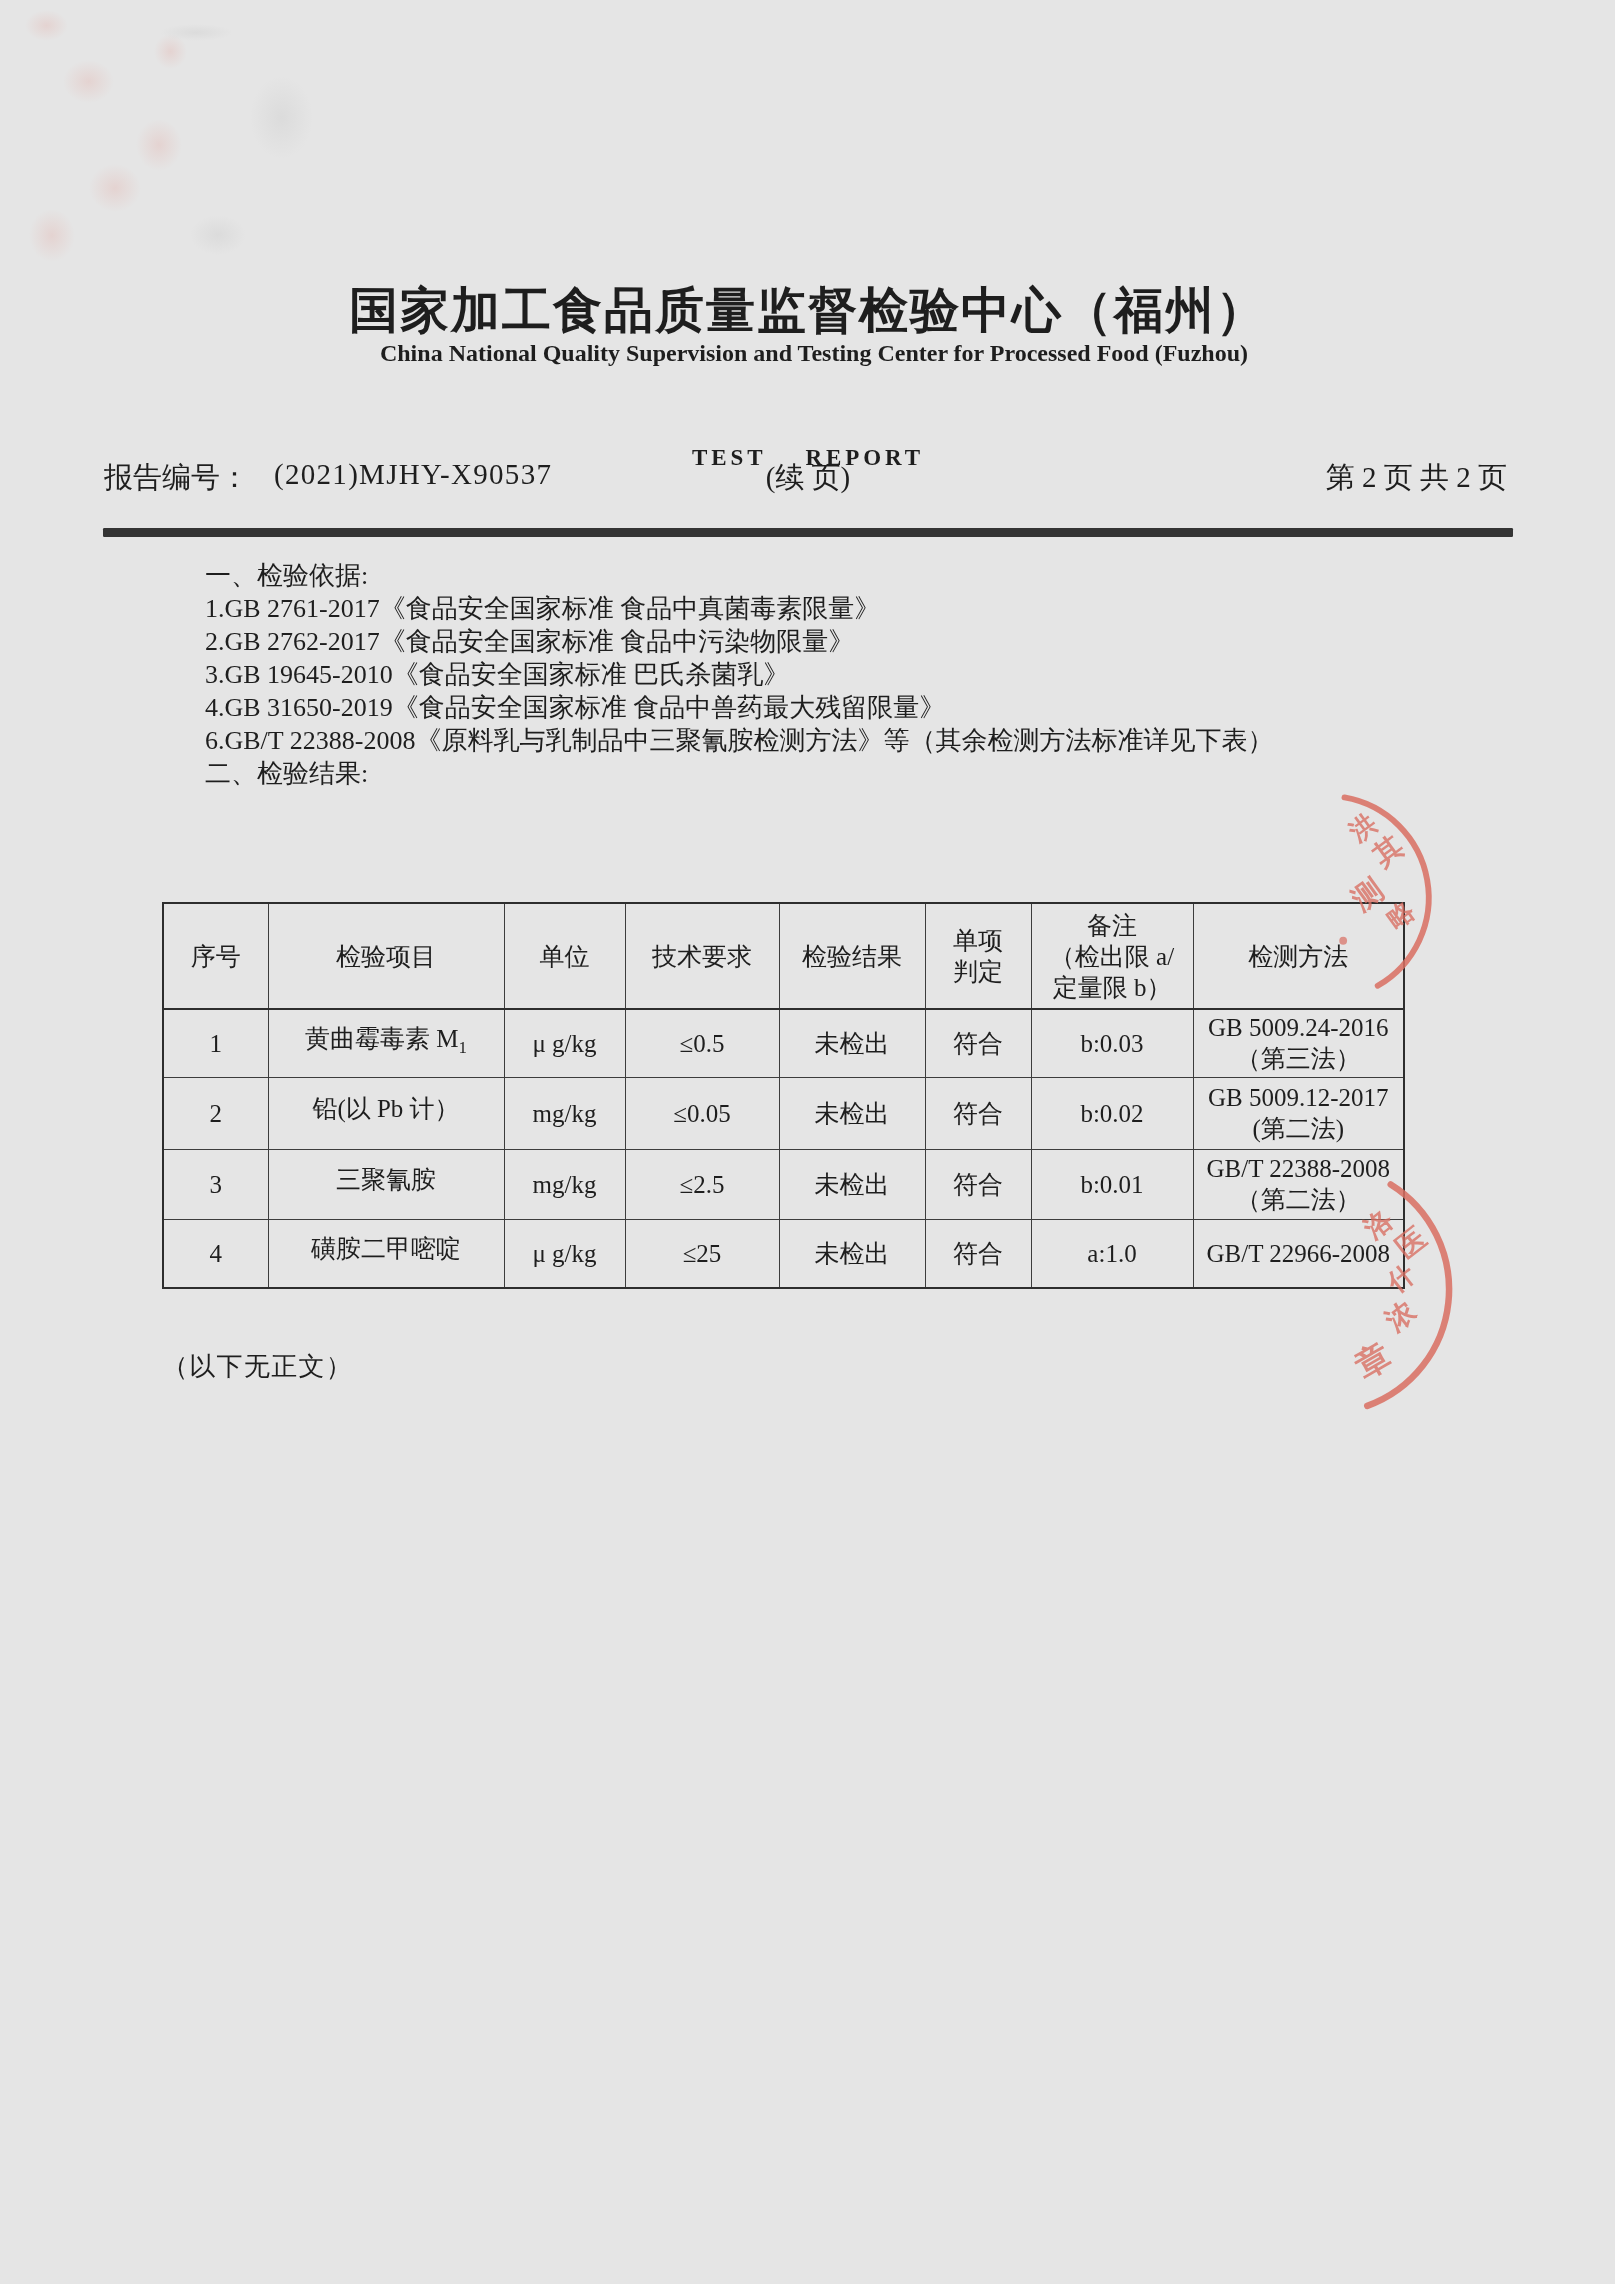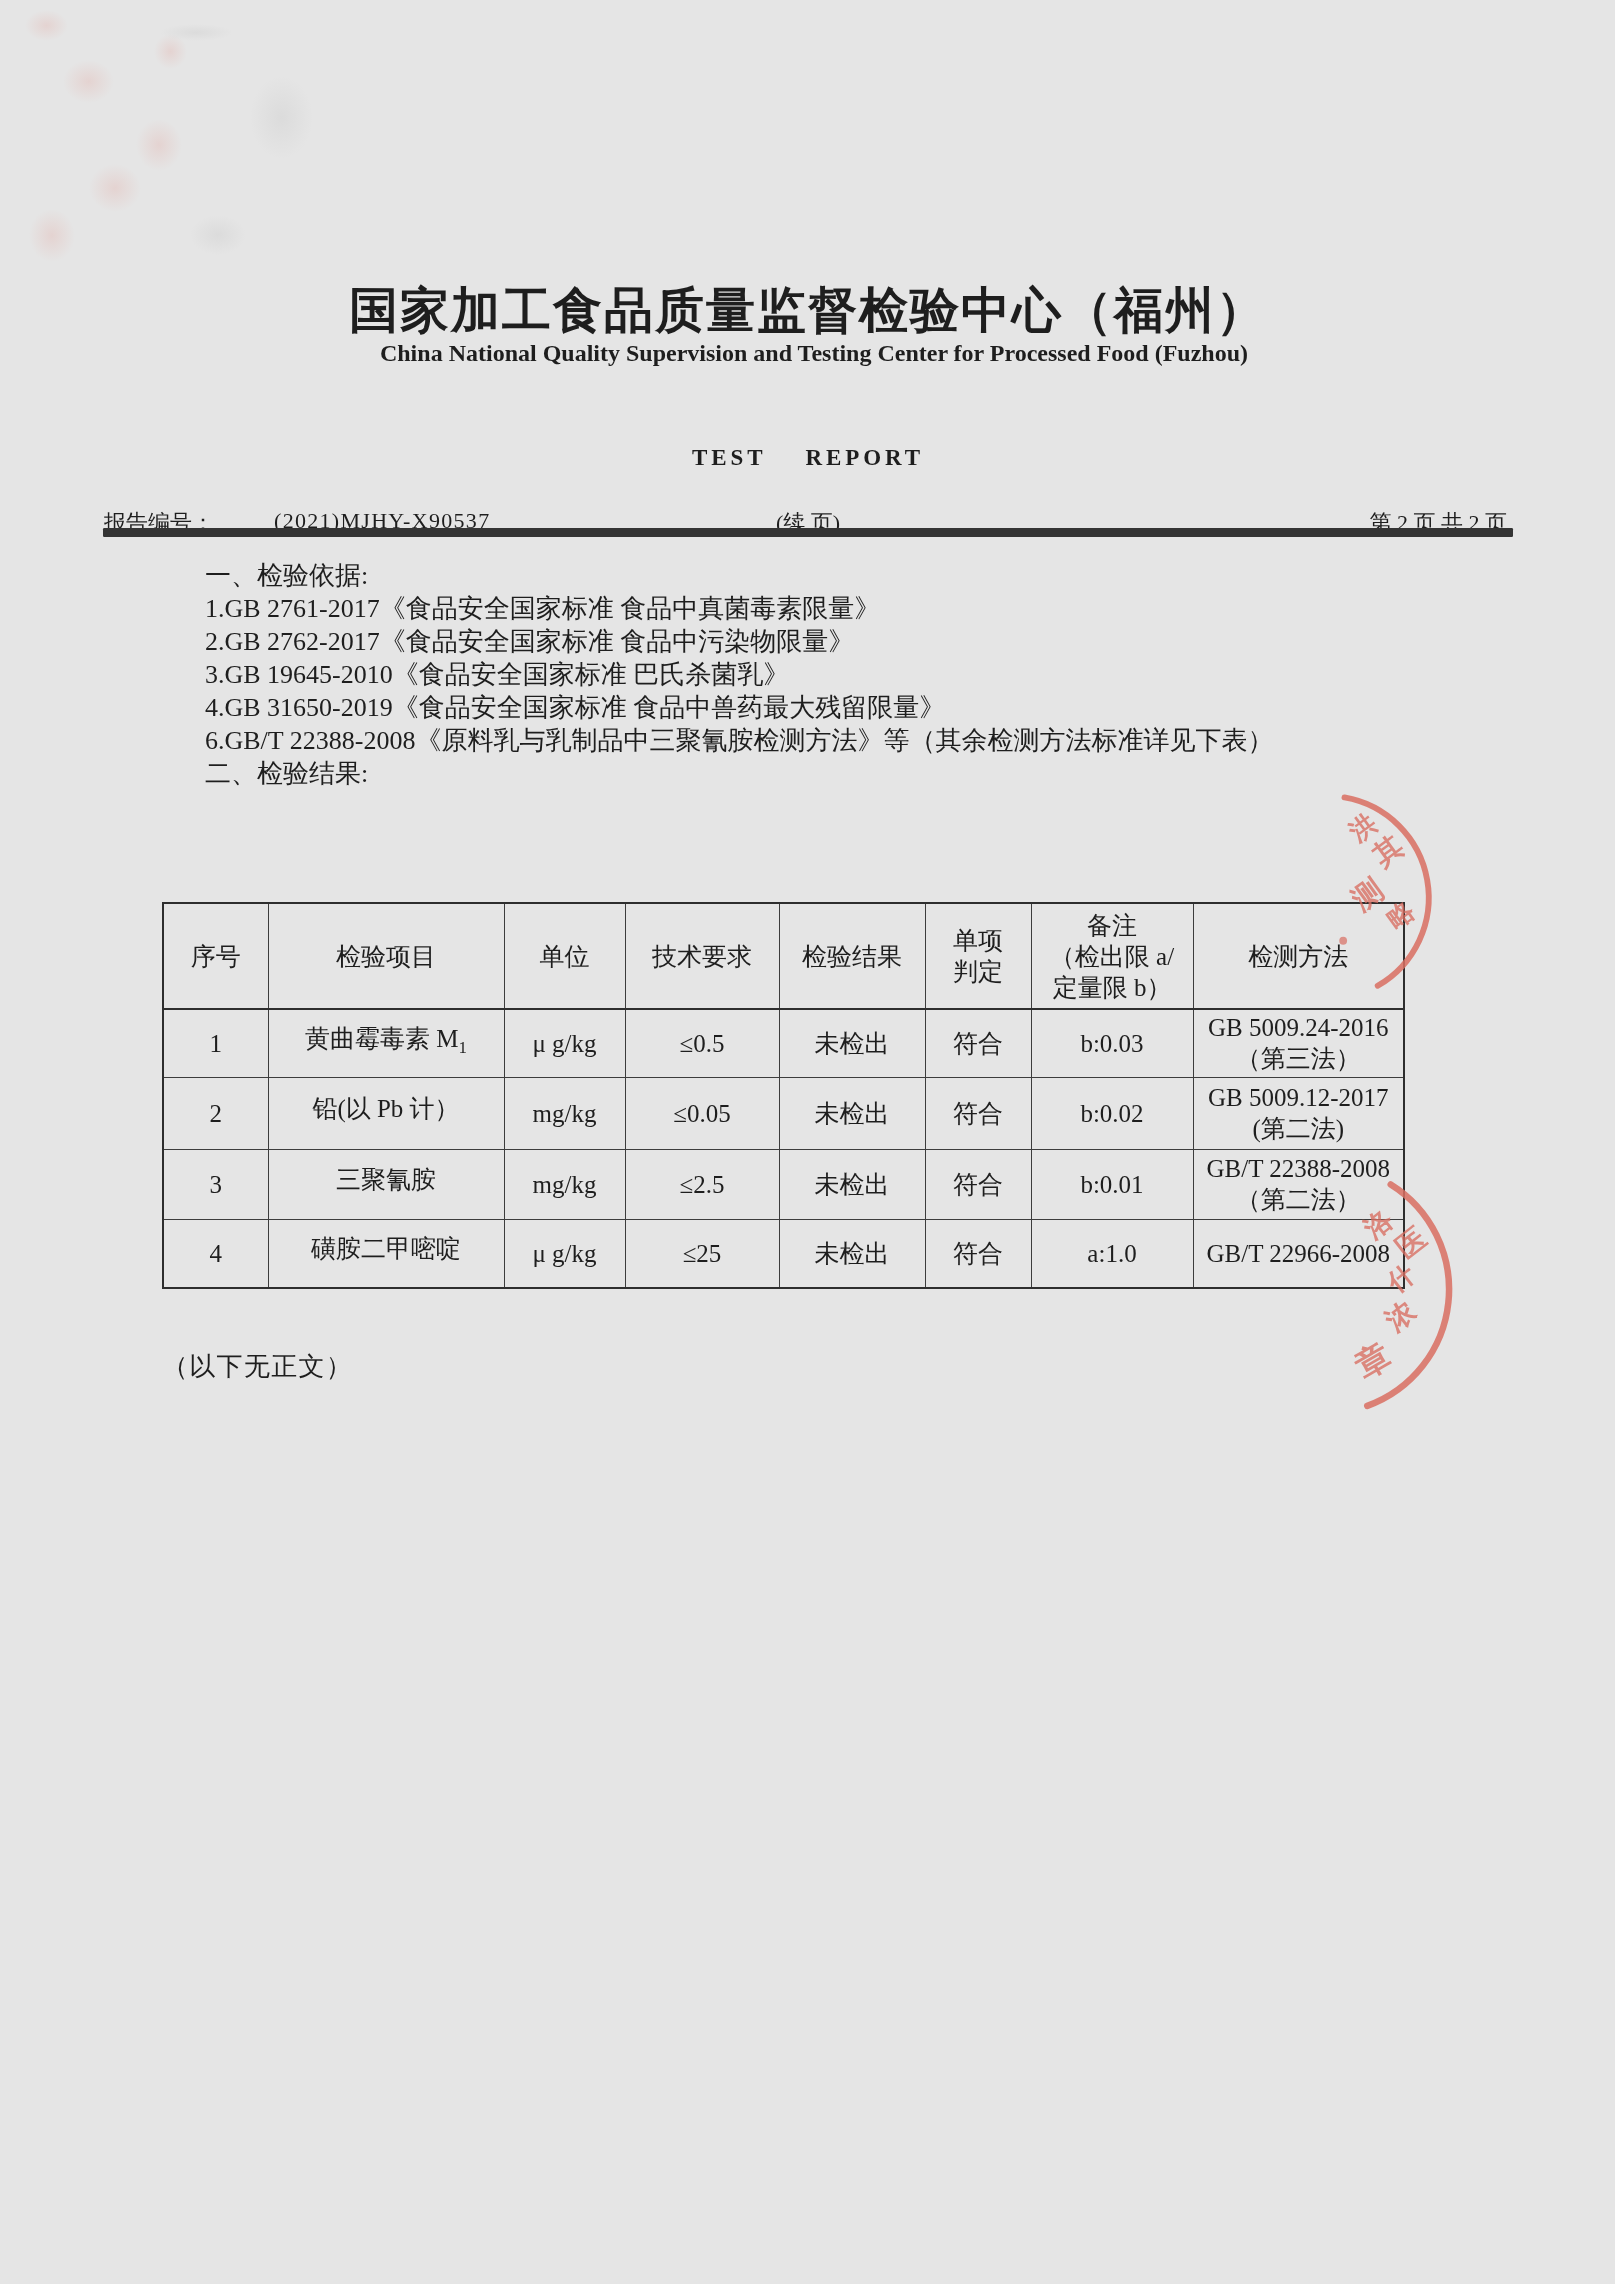--- a/index.html
+++ b/index.html
@@ -33,22 +33,22 @@
     font-size:55px;font-weight:700;
     letter-spacing:38px;text-indent:38px;
   }
   .title-en{
     position:absolute;top:445px;left:0;right:0;
     text-align:center;
     font-size:23px;font-weight:700;
     letter-spacing:3.9px;word-spacing:30px;
   }
   .report-line{
-    position:absolute;top:508px;left:0;right:0;height:33px;
-    font-size:22px;
+    position:absolute;top:458px;left:0;right:0;height:33px;
+    font-size:29px;
   }
   .report-no-label{position:absolute;left:104px;top:0;}
   .report-no-value{position:absolute;left:274px;top:0;letter-spacing:1.3px;}
   .continuation{position:absolute;left:0;right:0;top:0;text-align:center;}
   .page-info{position:absolute;right:109px;top:0;}
   .rule{
     position:absolute;left:103px;right:103px;top:528px;height:8.5px;
     background:#343434;border-radius:1.3px;
   }
   

